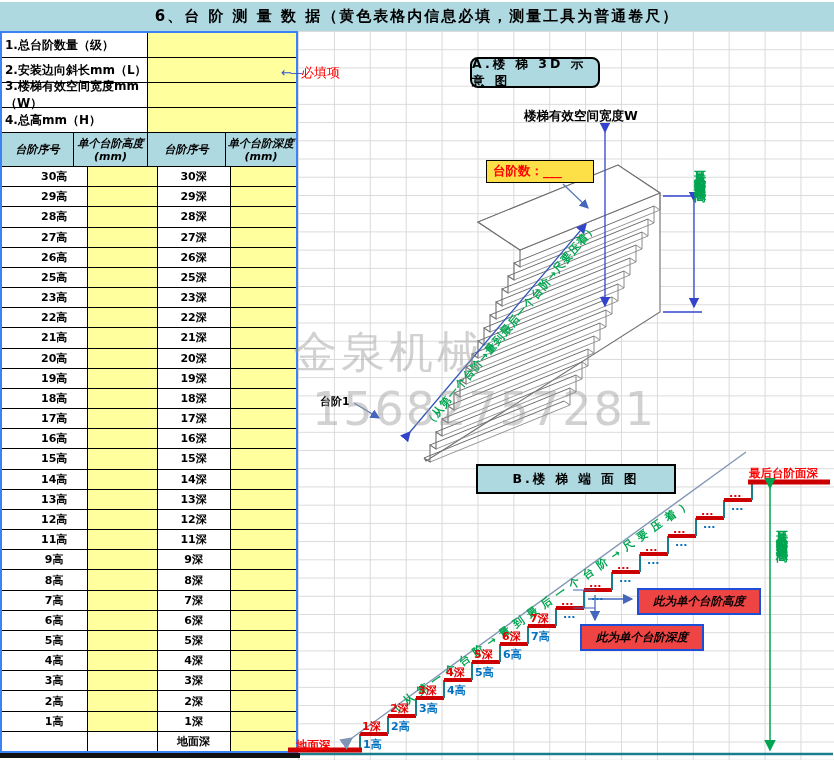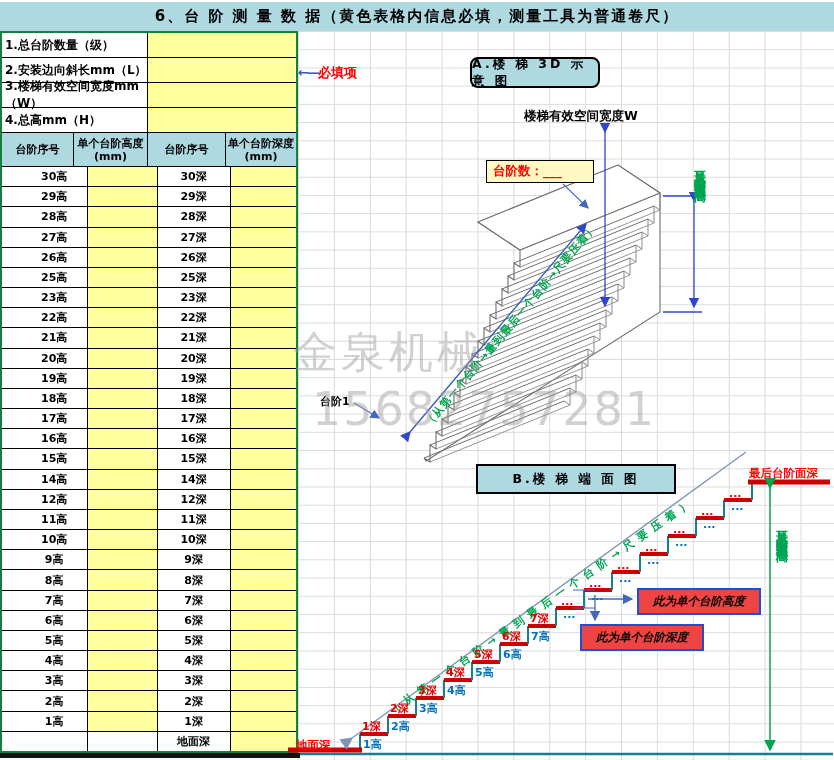--- a/index.html
+++ b/index.html
@@ -9,51 +9,51 @@
   
   .grid{left:298px;top:31px;width:536px;height:729px;
         background-image:linear-gradient(to right,#dadada 1px,transparent 1px),
                          linear-gradient(to bottom,#dadada 1px,transparent 1px);
         background-size:35.9px 18.23px;z-index:0;}
   
   .title-bar{left:0;top:2px;width:834px;height:29px;background:#AFD9E1;
              display:flex;align-items:center;justify-content:center;
              font-size:15px;font-weight:bold;color:#000;letter-spacing:2px;z-index:2;}
   
-  .table-wrap{left:0;top:31px;width:298px;height:722px;border:2px solid #15803d;
+  .table-wrap{left:0;top:31px;width:298px;height:722px;border:2px solid #3b82f6;
               box-sizing:border-box;background:#fff;z-index:2;display:flex;flex-direction:column;}
   .f-row{display:flex;height:24px;border-bottom:1px solid #000;flex:none;}
   .f-label{width:146px;border-right:1px solid #000;font-size:12px;font-weight:bold;
            display:flex;align-items:center;padding-left:3px;box-sizing:border-box;}
   .f-input{flex:1;background:#FFFF9E;}
   .note5{height:36px;border-bottom:1px solid #000;font-size:12px;font-weight:bold;
          line-height:17px;padding:1px 2px;box-sizing:border-box;flex:none;}
-  .h-row{display:flex;height:33px;border-bottom:1px solid #000;flex:none;}
+  .h-row{display:flex;height:33px;border-bottom:1px solid #000;flex:none;font-style:italic;}
   .h-cell{background:#AFD9E1;font-size:11px;font-weight:bold;display:flex;align-items:center;
           justify-content:center;text-align:center;border-right:1px solid #000;box-sizing:border-box;line-height:13px;}
   .body-rows{flex:1;display:flex;flex-direction:column;}
   .d-row{flex:1;display:flex;border-bottom:1px solid #000;padding-left:19px;}
   .d-row:last-child{border-bottom:none;}
   .d-seq{font-size:11px;font-weight:bold;display:flex;align-items:center;justify-content:center;
          border-right:1px solid #000;box-sizing:border-box;}
   .d-val{border-right:1px solid #000;box-sizing:border-box;background:#FFFF9E;}
   .c1{width:72px;}.c2{width:74px;}.c3{width:78px;}.c4{width:70px;border-right:none!important;}
   .white{background:#fff!important;}
   
-  .required{left:298px;top:64px;font-size:13px;font-weight:bold;z-index:3;white-space:nowrap;}
+  .required{left:281px;top:64px;font-size:13px;font-weight:normal;z-index:3;white-space:nowrap;}
   .required .arr{color:#3355CC;letter-spacing:-2px;}
   .required .txt{color:#FF0000;}
   
   .diagram-box{background:#AFD9E1;border:2px solid #000;font-weight:bold;font-size:12.5px;
                display:flex;align-items:center;justify-content:center;letter-spacing:3px;z-index:3;}
   .boxA{left:470px;top:57px;width:126px;height:27px;border-radius:8px;}
   .boxB{left:476px;top:464px;width:196px;height:26px;}
   
   .lbl{font-weight:bold;font-size:12px;color:#000;white-space:nowrap;z-index:4;}
-  .yellow-box{left:486px;top:160px;width:108px;height:23px;background:#fef9c3;border:1px solid #000;
+  .yellow-box{left:486px;top:160px;width:108px;height:23px;background:#fde047;border:1px solid #000;
               color:#FF0000;font-weight:bold;font-size:12.5px;display:flex;align-items:center;
               padding-left:6px;box-sizing:border-box;z-index:4;}
   .vtext{writing-mode:vertical-rl;text-orientation:upright;color:#00A551;font-weight:bold;
          font-size:12px;letter-spacing:1.5px;z-index:4;white-space:nowrap;}
   .diag{color:#00A551;font-weight:bold;font-size:11px;white-space:nowrap;z-index:4;
         transform-origin:0 0;}
   .diagA{left:421px;top:420px;transform:rotate(-50deg);letter-spacing:1px;}
   .diagB{left:386px;top:706px;transform:rotate(-35deg);letter-spacing:6px;}
   .note-box{background:#ef4444;border:2px solid #1d4ed8;font-size:11.5px;font-weight:bold;
             display:flex;align-items:center;justify-content:center;z-index:4;font-style:italic;}
@@ -195,35 +195,35 @@
           <div class="d-seq c3">15深</div>
           <div class="d-val c4"></div>
         </div>
         <div class="d-row">
           <div class="d-seq c1">14高</div>
           <div class="d-val c2"></div>
           <div class="d-seq c3">14深</div>
           <div class="d-val c4"></div>
         </div>
         <div class="d-row">
+          <div class="d-seq c1">13高</div>
+          <div class="d-val c2"></div>
+          <div class="d-seq c3">13深</div>
+          <div class="d-val c4"></div>
+        </div>
+        <div class="d-row">
           <div class="d-seq c1">12高</div>
           <div class="d-val c2"></div>
           <div class="d-seq c3">12深</div>
           <div class="d-val c4"></div>
         </div>
         <div class="d-row">
           <div class="d-seq c1">11高</div>
           <div class="d-val c2"></div>
           <div class="d-seq c3">11深</div>
-          <div class="d-val c4"></div>
-        </div>
-        <div class="d-row">
-          <div class="d-seq c1">10高</div>
-          <div class="d-val c2"></div>
-          <div class="d-seq c3">10深</div>
           <div class="d-val c4"></div>
         </div>
         <div class="d-row">
           <div class="d-seq c1">9高</div>
           <div class="d-val c2"></div>
           <div class="d-seq c3">9深</div>
           <div class="d-val c4"></div>
         </div>
         <div class="d-row">
           <div class="d-seq c1">8高</div>

